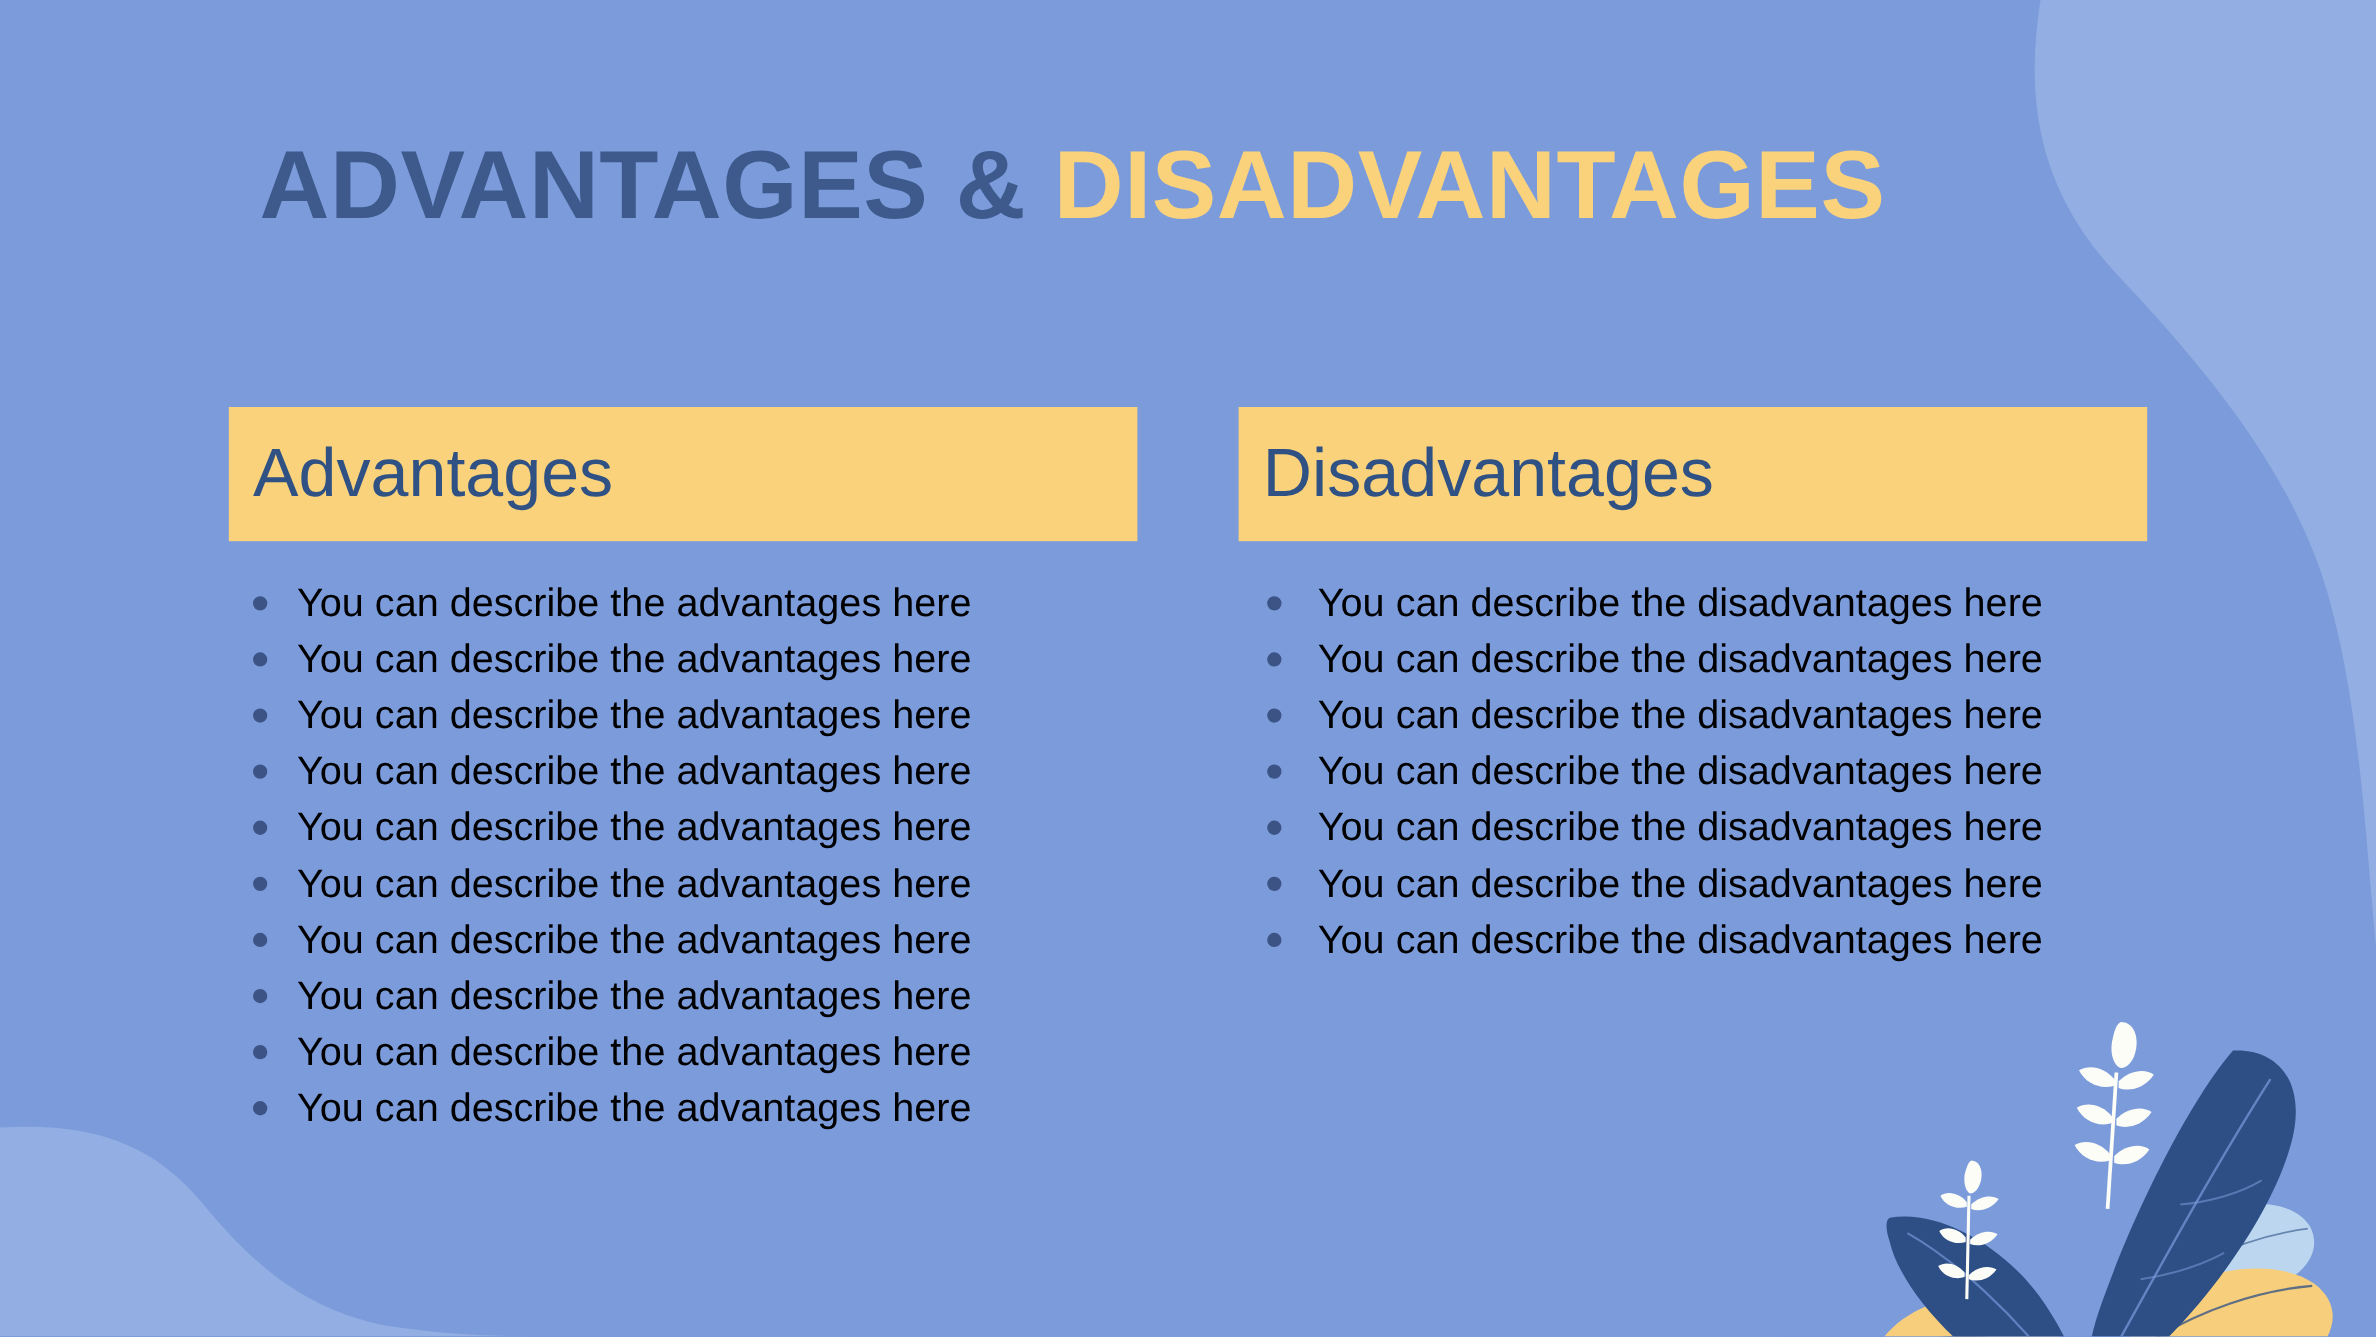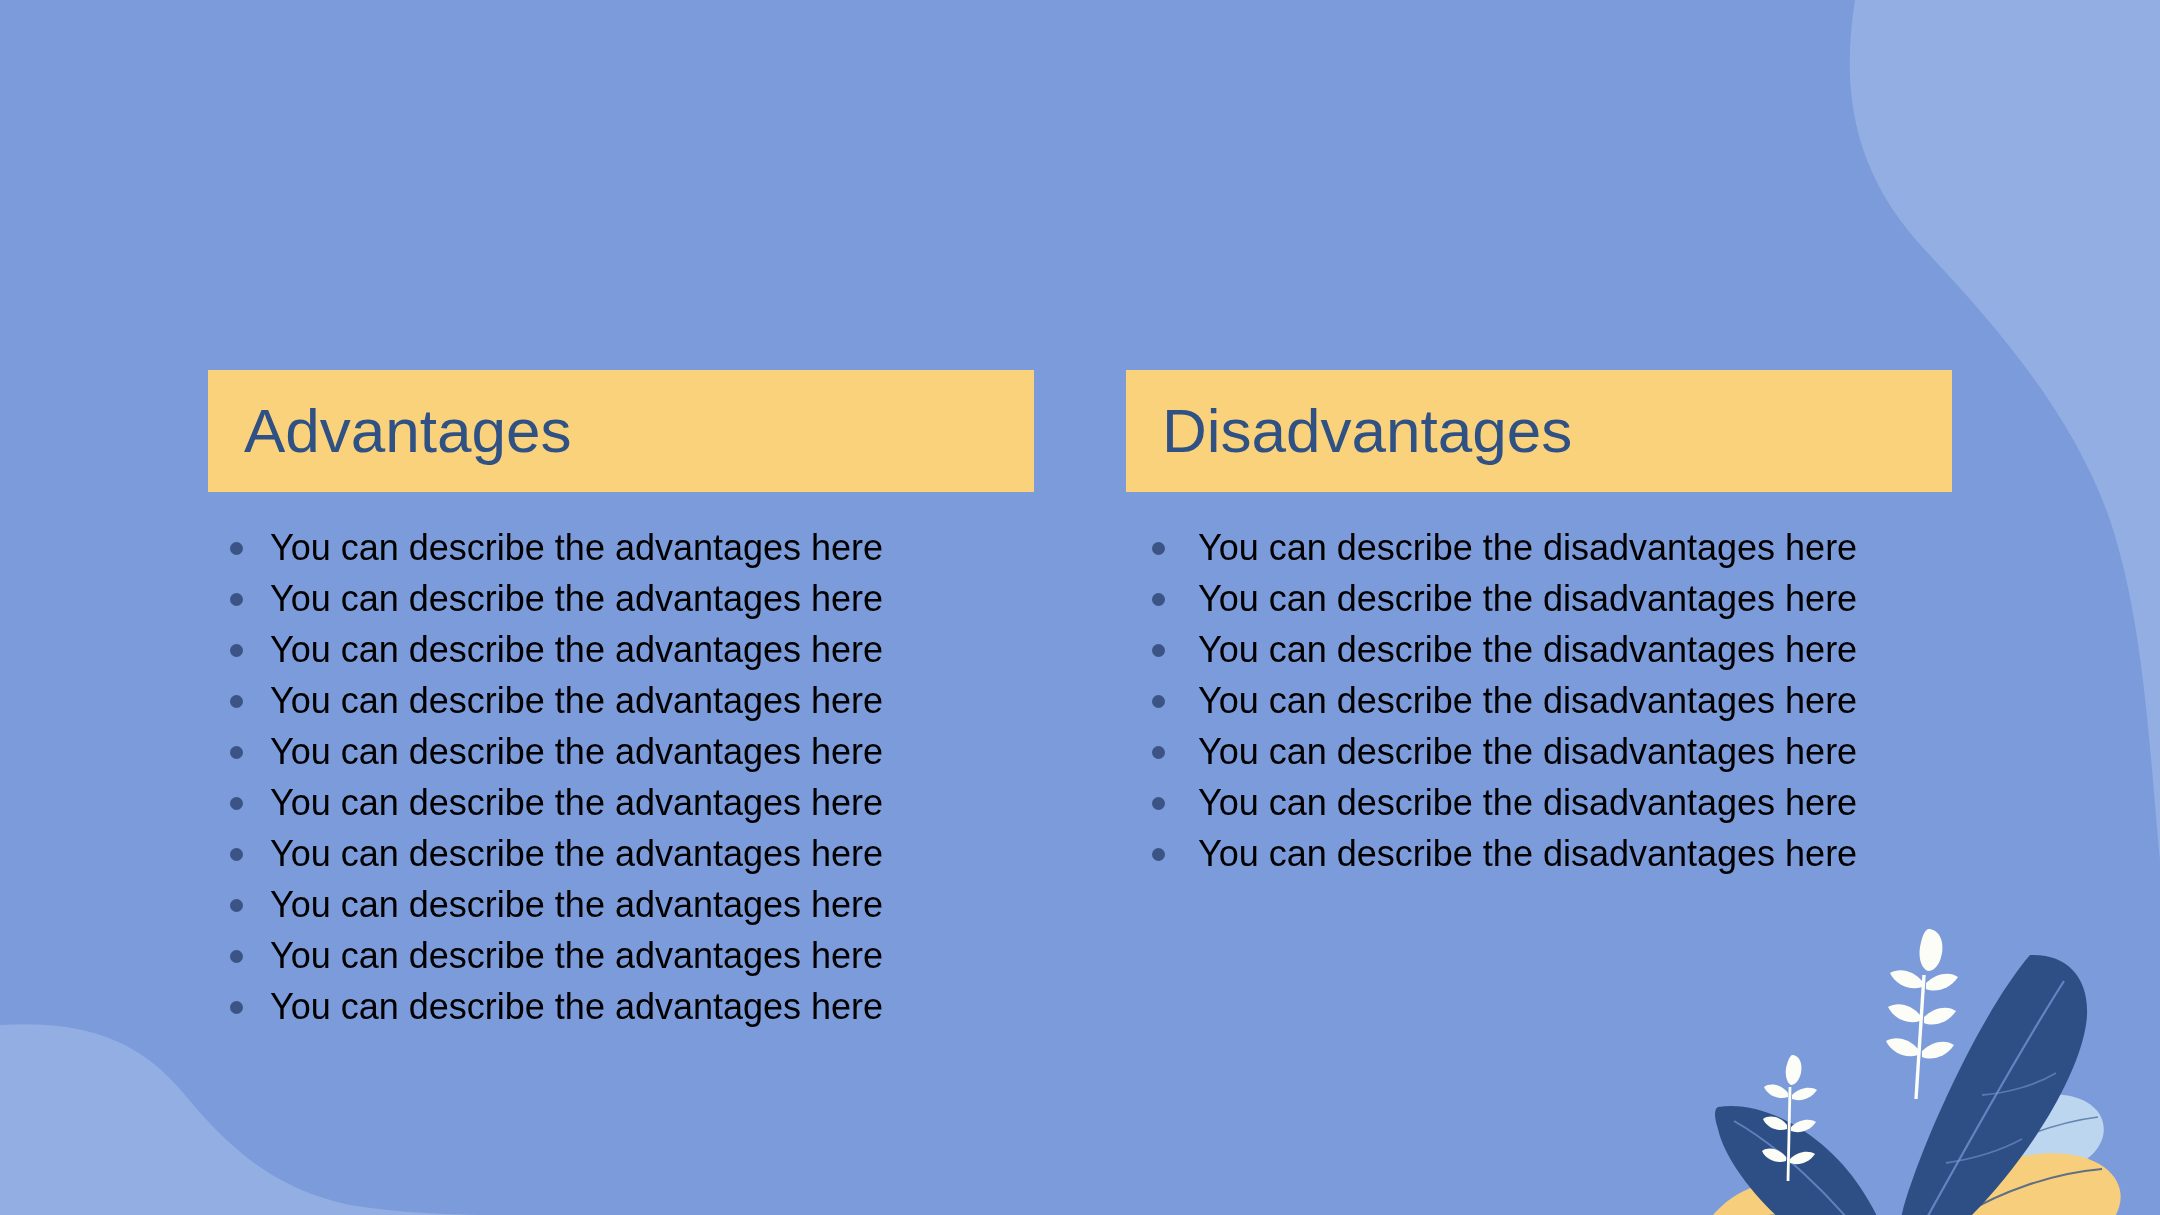--- a/index.html
+++ b/index.html
@@ -47,21 +47,21 @@
   }
   #col-advantages    { left: 208px;  width: 826px; }
   #col-disadvantages { left: 1126px; width: 826px; }
 
   .col-header {
     background: #fad27c;
     height: 122px;
     box-sizing: border-box;
     display: flex;
     align-items: center;
-    padding-left: 36px;
+    padding-left: 22px;
   }
   .col-header-text {
     color: #2f5183;
     font-size: 62px;
     line-height: 1;
     white-space: nowrap;
   }
 
   .bullet-list {
     list-style: none;
@@ -105,20 +105,23 @@
 </head>
 <body>
 
 <div id="slide">
 
   <svg class="blob-layer" viewBox="0 0 2160 1215">
     <path d="M1855,0 C1840,95 1855,175 1925,250 C2005,335 2075,420 2110,520 C2145,625 2150,760 2160,860 L2160,0 Z" fill="#93aee2"></path>
     <path d="M0,1025 C85,1020 140,1040 185,1095 C232,1152 278,1190 350,1205 C400,1213 450,1215 500,1215 L0,1215 Z" fill="#93aee2"></path>
   </svg>
 
+  <div id="title">
+    <span class="title-part-a">ADVANTAGES &amp; </span><span class="title-part-b">DISADVANTAGES</span>
+  </div>
 
   <div class="column" id="col-advantages">
     <div class="col-header">
       <span class="col-header-text">Advantages</span>
     </div>
     <ul class="bullet-list">
       <li class="bullet-item"><span class="bullet-dot"></span><span>You can describe the advantages here</span></li>
       <li class="bullet-item"><span class="bullet-dot"></span><span>You can describe the advantages here</span></li>
       <li class="bullet-item"><span class="bullet-dot"></span><span>You can describe the advantages here</span></li>
       <li class="bullet-item"><span class="bullet-dot"></span><span>You can describe the advantages here</span></li>

